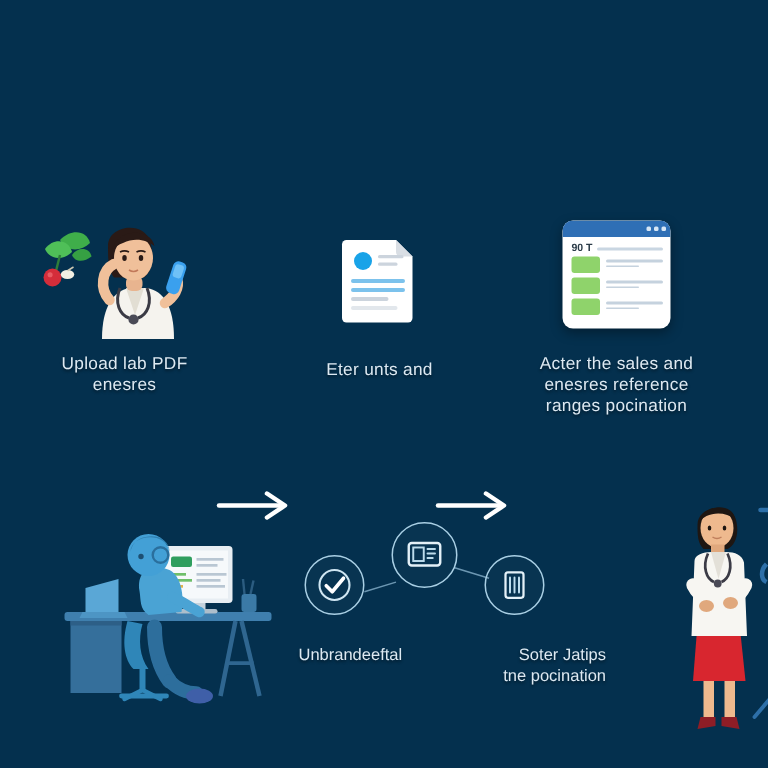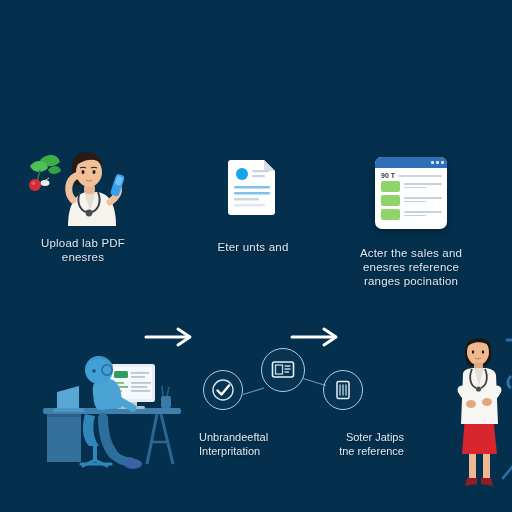--- a/index.html
+++ b/index.html
@@ -38,21 +38,21 @@
     color:#dde9f2;
     font-size:11.5px;
     line-height:14px;
     letter-spacing:.2px;
     text-shadow:0 1px 2px rgba(0,0,0,.45);
   }
   .step-label .l2, .step-label .l3 { display:block; }
 
   #step-1 { left:8px;   top:0; }
   #step-2 { left:178px; top:4px; }
-  #step-3 { left:336px; top:10px; }
+  #step-3 { left:336px; top:0; }
 
   
   .arrow {
     position:absolute;
     top:186px;
     width:52px; height:22px;
   }
   #arrow-1 { left:144px; }
   #arrow-2 { left:290px; }
 
@@ -347,26 +347,25 @@
 
       <div class="circle-icon" id="circle-report">
         <svg viewBox="0 0 26 26" width="26" height="26">
           <rect x="7" y="4.5" width="12" height="17" rx="1.6" fill="none" stroke="#e4f1f8" stroke-width="1.5"></rect>
           <path d="M10 8 V18 M13 8 V18 M16 8 V18" stroke="#bcdcec" stroke-width="1.3" stroke-linecap="round"></path>
         </svg>
       </div>
 
       <div class="feature-label" id="feature-label-1">
         <span>Unbrandeeftal</span>
-        <span class="l2">Interpritation</span>
       </div>
 
       <div class="feature-label" id="feature-label-2">
         <span>Soter Jatips</span>
-        <span class="l2">tne reference</span>
+        <span class="l2">tne pocination</span>
       </div>
     </div>
 
     <div id="doctor-illustration">
       <svg viewBox="0 0 100 172" width="100" height="172">
 
         <rect x="74" y="8" width="3.4" height="126" fill="#2d6fa8"></rect>
         <path d="M70 48 C66 52, 66 58, 70 60" stroke="#2d6fa8" stroke-width="3" fill="none"></path>
         <path d="M66 12 H86" stroke="#2d6fa8" stroke-width="3" stroke-linecap="round"></path>
         <path d="M75.5 134 L62 150 M75.5 134 L89 150" stroke="#2d6fa8" stroke-width="2.6" stroke-linecap="round"></path>

